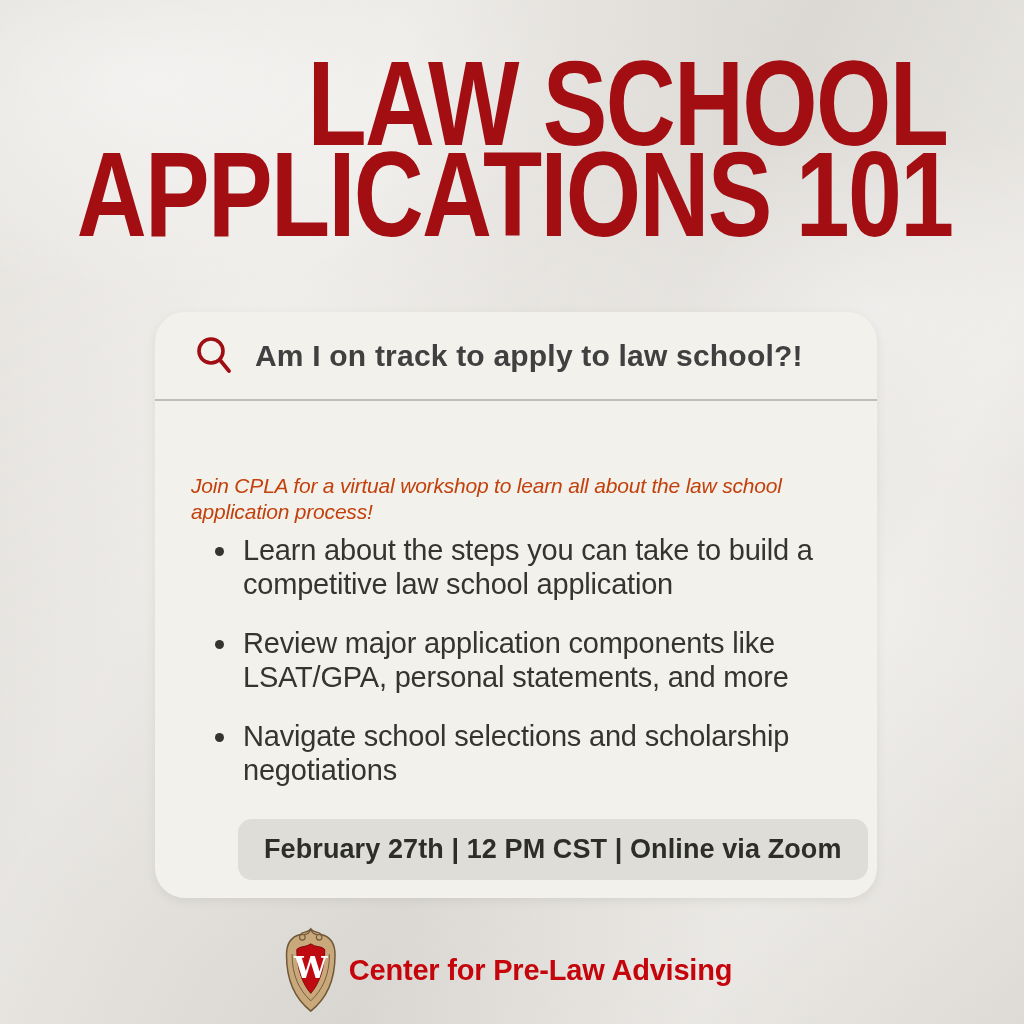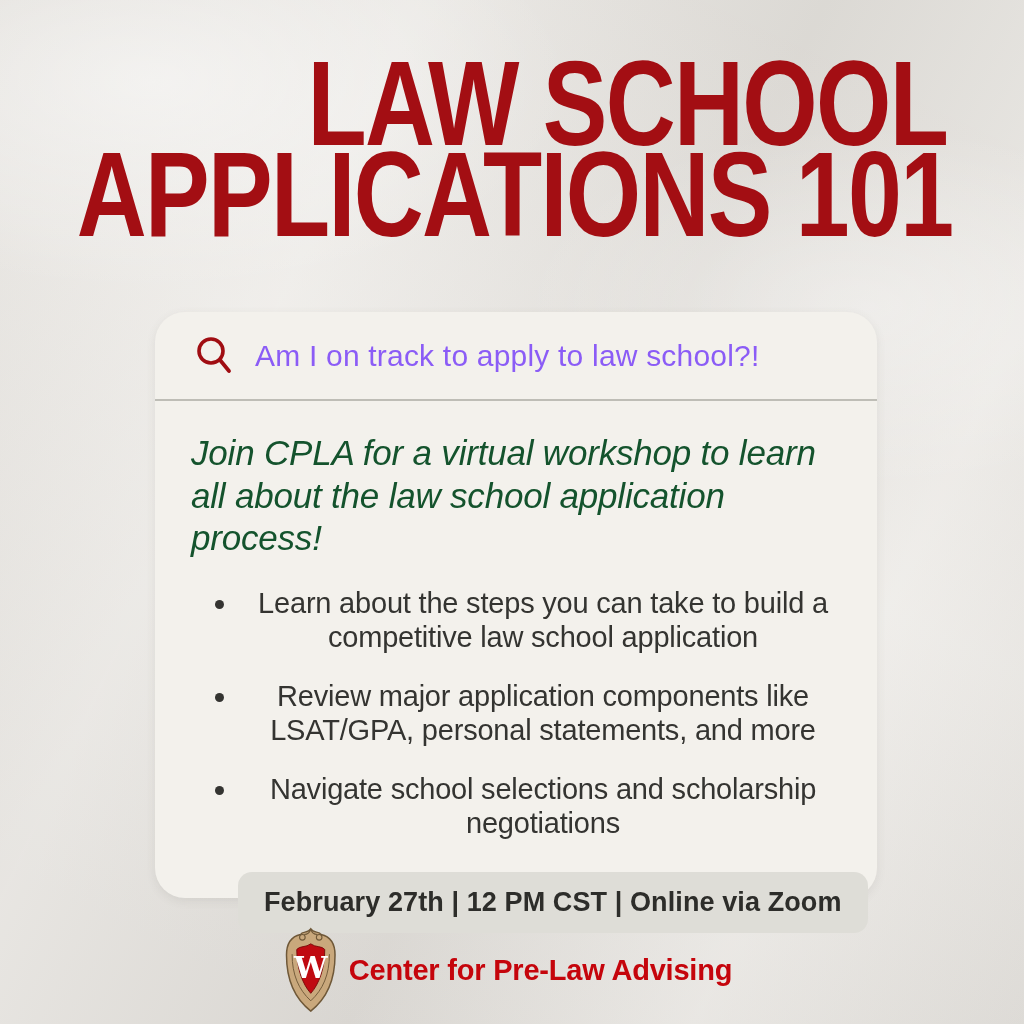--- a/index.html
+++ b/index.html
@@ -58,42 +58,42 @@
     border-bottom: 2px solid #BEBDB6;
     box-sizing: content-box;
   }
   .search-glyph {
     width: 38px;
     height: 42px;
     flex: 0 0 auto;
     margin-right: 22px;
   }
   .search-query {
-    color: #8b5cf6;
-    font-weight: normal;
+    color: #404040;
+    font-weight: bold;
     font-size: 30px;
     letter-spacing: 0.2px;
     white-space: nowrap;
   }
   .card-body {
     padding: 31px 36px 0 36px;
   }
   .intro {
     font-style: italic;
-    font-size: 35px;
+    font-size: 21px;
     line-height: 1.22;
-    color: #14532d;
+    color: #c2410c;
     width: 660px;
     letter-spacing: -0.2px;
+    margin-top: 41px;
   }
   ul.points {
-    margin: 27px 0 0 28px;
+    margin: 10px 0 0 28px;
     padding: 0 0 0 20px;
     list-style: disc;
-    text-align: center;
   }
   ul.points li {
     font-size: 29px;
     line-height: 1.17;
     color: #343431;
     margin-bottom: 25px;
     padding-left: 4px;
     width: 600px;
     letter-spacing: -0.2px;
   }

